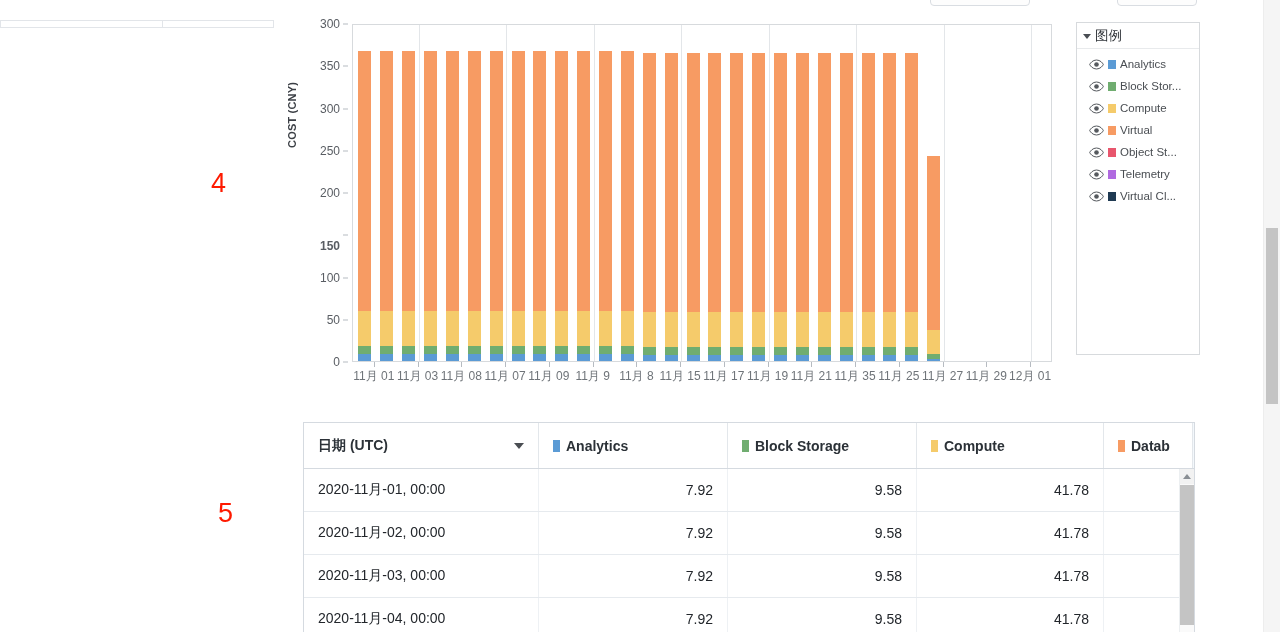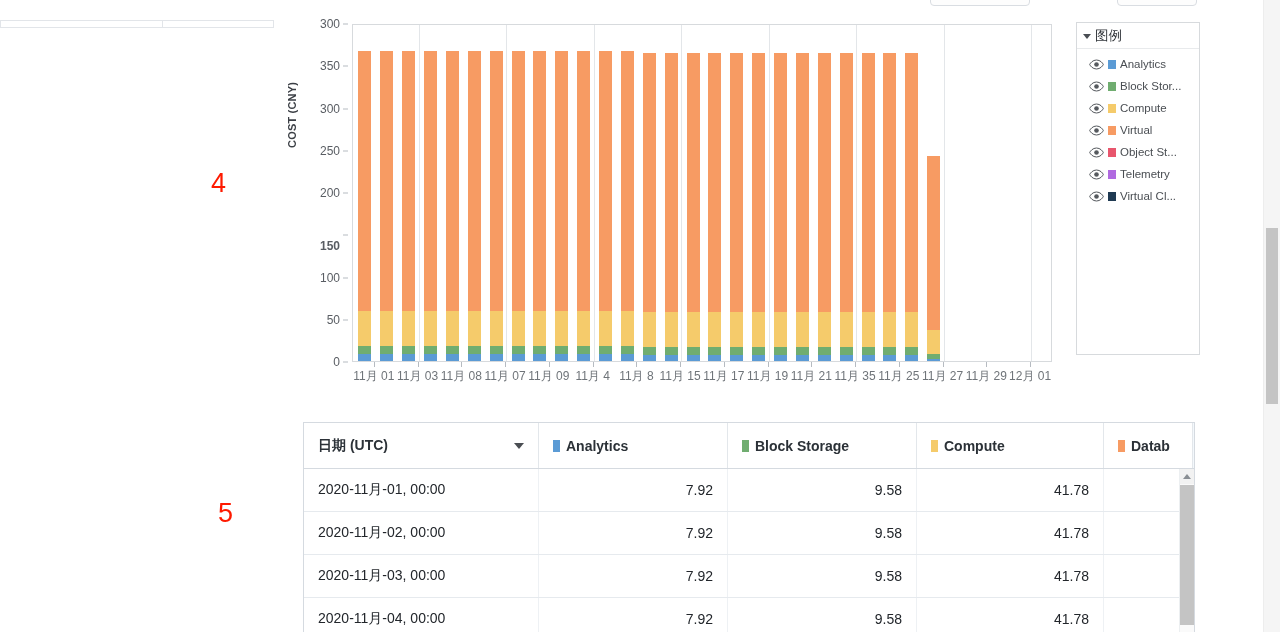--- a/index.html
+++ b/index.html
@@ -417,21 +417,21 @@
         <div class="x-label" style="left: 21.875px;">11月 01</div>
         <div class="x-tickmark" style="left: 65.625px;"></div>
         <div class="x-label" style="left: 65.625px;">11月 03</div>
         <div class="x-tickmark" style="left: 109.375px;"></div>
         <div class="x-label" style="left: 109.375px;">11月 08</div>
         <div class="x-tickmark" style="left: 153.125px;"></div>
         <div class="x-label" style="left: 153.125px;">11月 07</div>
         <div class="x-tickmark" style="left: 196.875px;"></div>
         <div class="x-label" style="left: 196.875px;">11月 09</div>
         <div class="x-tickmark" style="left: 240.625px;"></div>
-        <div class="x-label" style="left: 240.625px;">11月 4</div>
+        <div class="x-label" style="left: 240.625px;">11月 9</div>
         <div class="x-tickmark" style="left: 284.375px;"></div>
         <div class="x-label" style="left: 284.375px;">11月 8</div>
         <div class="x-tickmark" style="left: 328.125px;"></div>
         <div class="x-label" style="left: 328.125px;">11月 15</div>
         <div class="x-tickmark" style="left: 371.875px;"></div>
         <div class="x-label" style="left: 371.875px;">11月 17</div>
         <div class="x-tickmark" style="left: 415.625px;"></div>
         <div class="x-label" style="left: 415.625px;">11月 19</div>
         <div class="x-tickmark" style="left: 459.375px;"></div>
         <div class="x-label" style="left: 459.375px;">11月 21</div>

